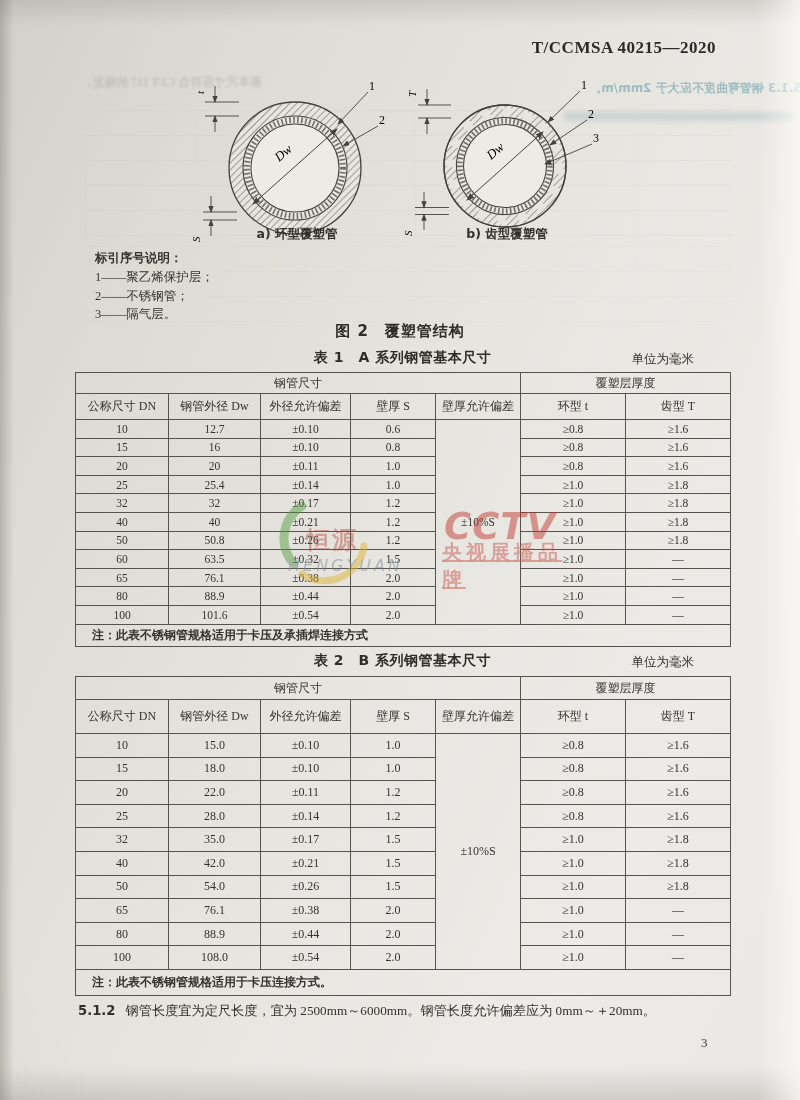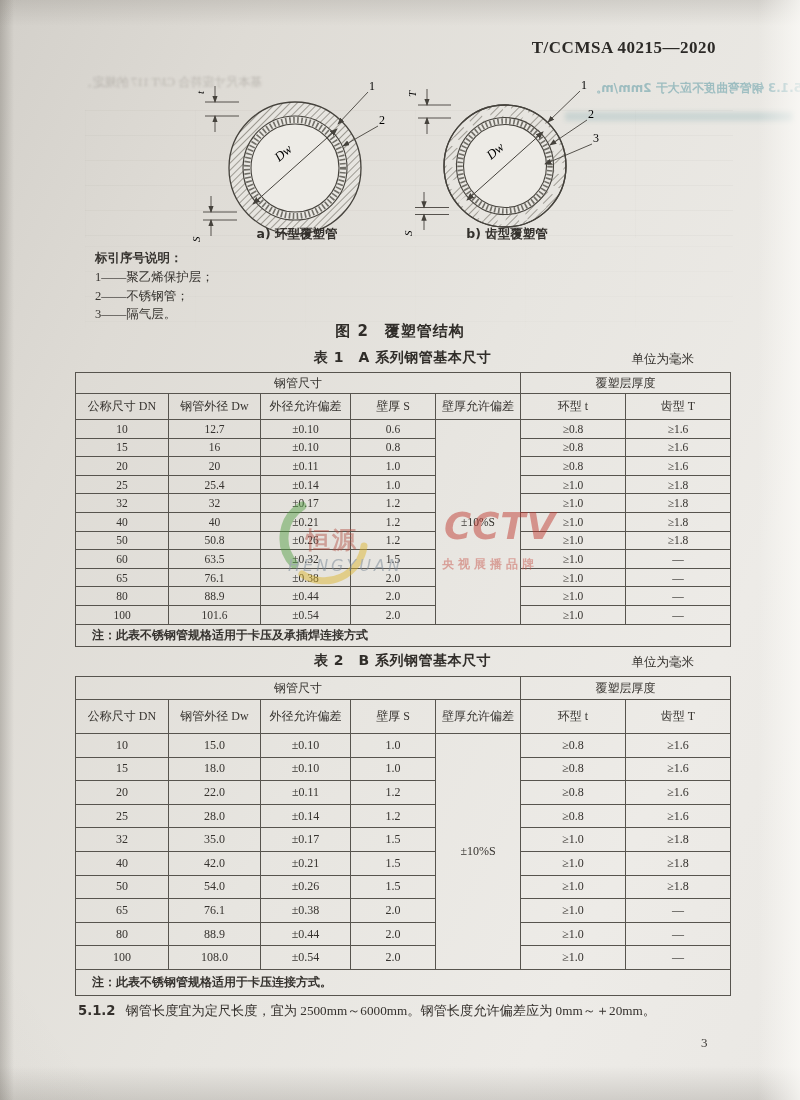--- a/index.html
+++ b/index.html
@@ -51,22 +51,22 @@
   td.note{text-align:left;padding-left:16px;font-family:"DejaVu Sans",sans-serif;font-weight:700;font-size:12px;}
   #table1 td.note{height:21px;} #table2 td.note{height:25px;}
   
   .clause{left:78px;top:1002px;width:668px;font-size:13.2px;color:#34302c;}
   .clause b{font-family:"DejaVu Sans",sans-serif;font-weight:700;margin-right:10px;}
   .pageno{left:701px;top:1035px;font-size:13px;color:#3a3733;}
   
   .wm{left:272px;top:498px;width:310px;height:100px;pointer-events:none;opacity:.62;z-index:5;}
   .wm .cctv{position:absolute;left:172px;top:7px;font-family:"DejaVu Sans",sans-serif;
     font-weight:700;font-size:37px;color:rgba(190,50,40,.75);letter-spacing:1px;font-style:italic;}
-  .wm .cctv-sub{position:absolute;left:170px;top:58px;font-size:12px;color:rgba(200,90,80,.8);
-    letter-spacing:4px;font-family:"DejaVu Sans",sans-serif;font-weight:700;}
+  .wm .cctv-sub{position:absolute;left:170px;top:41px;font-size:20px;color:rgba(200,90,80,.8);
+    letter-spacing:4px;font-family:"DejaVu Sans",sans-serif;font-weight:700;text-decoration:underline;}
   .wm .logo-zh{position:absolute;left:34px;top:26px;font-size:24px;font-weight:700;color:rgba(175,70,58,.7);letter-spacing:2px;font-family:Liberation Mono, monospace;}
   .wm .logo-en{position:absolute;left:16px;top:58px;font-size:16px;color:rgba(118,132,148,.8);
     letter-spacing:3px;font-family:"DejaVu Sans",sans-serif;font-style:italic;}
 </style>
 </head>
 <body>
 
 <div class="page">
 
   <div class="abs ghost" style="left:85px;top:110px;width:648px;height:128px;"></div>

